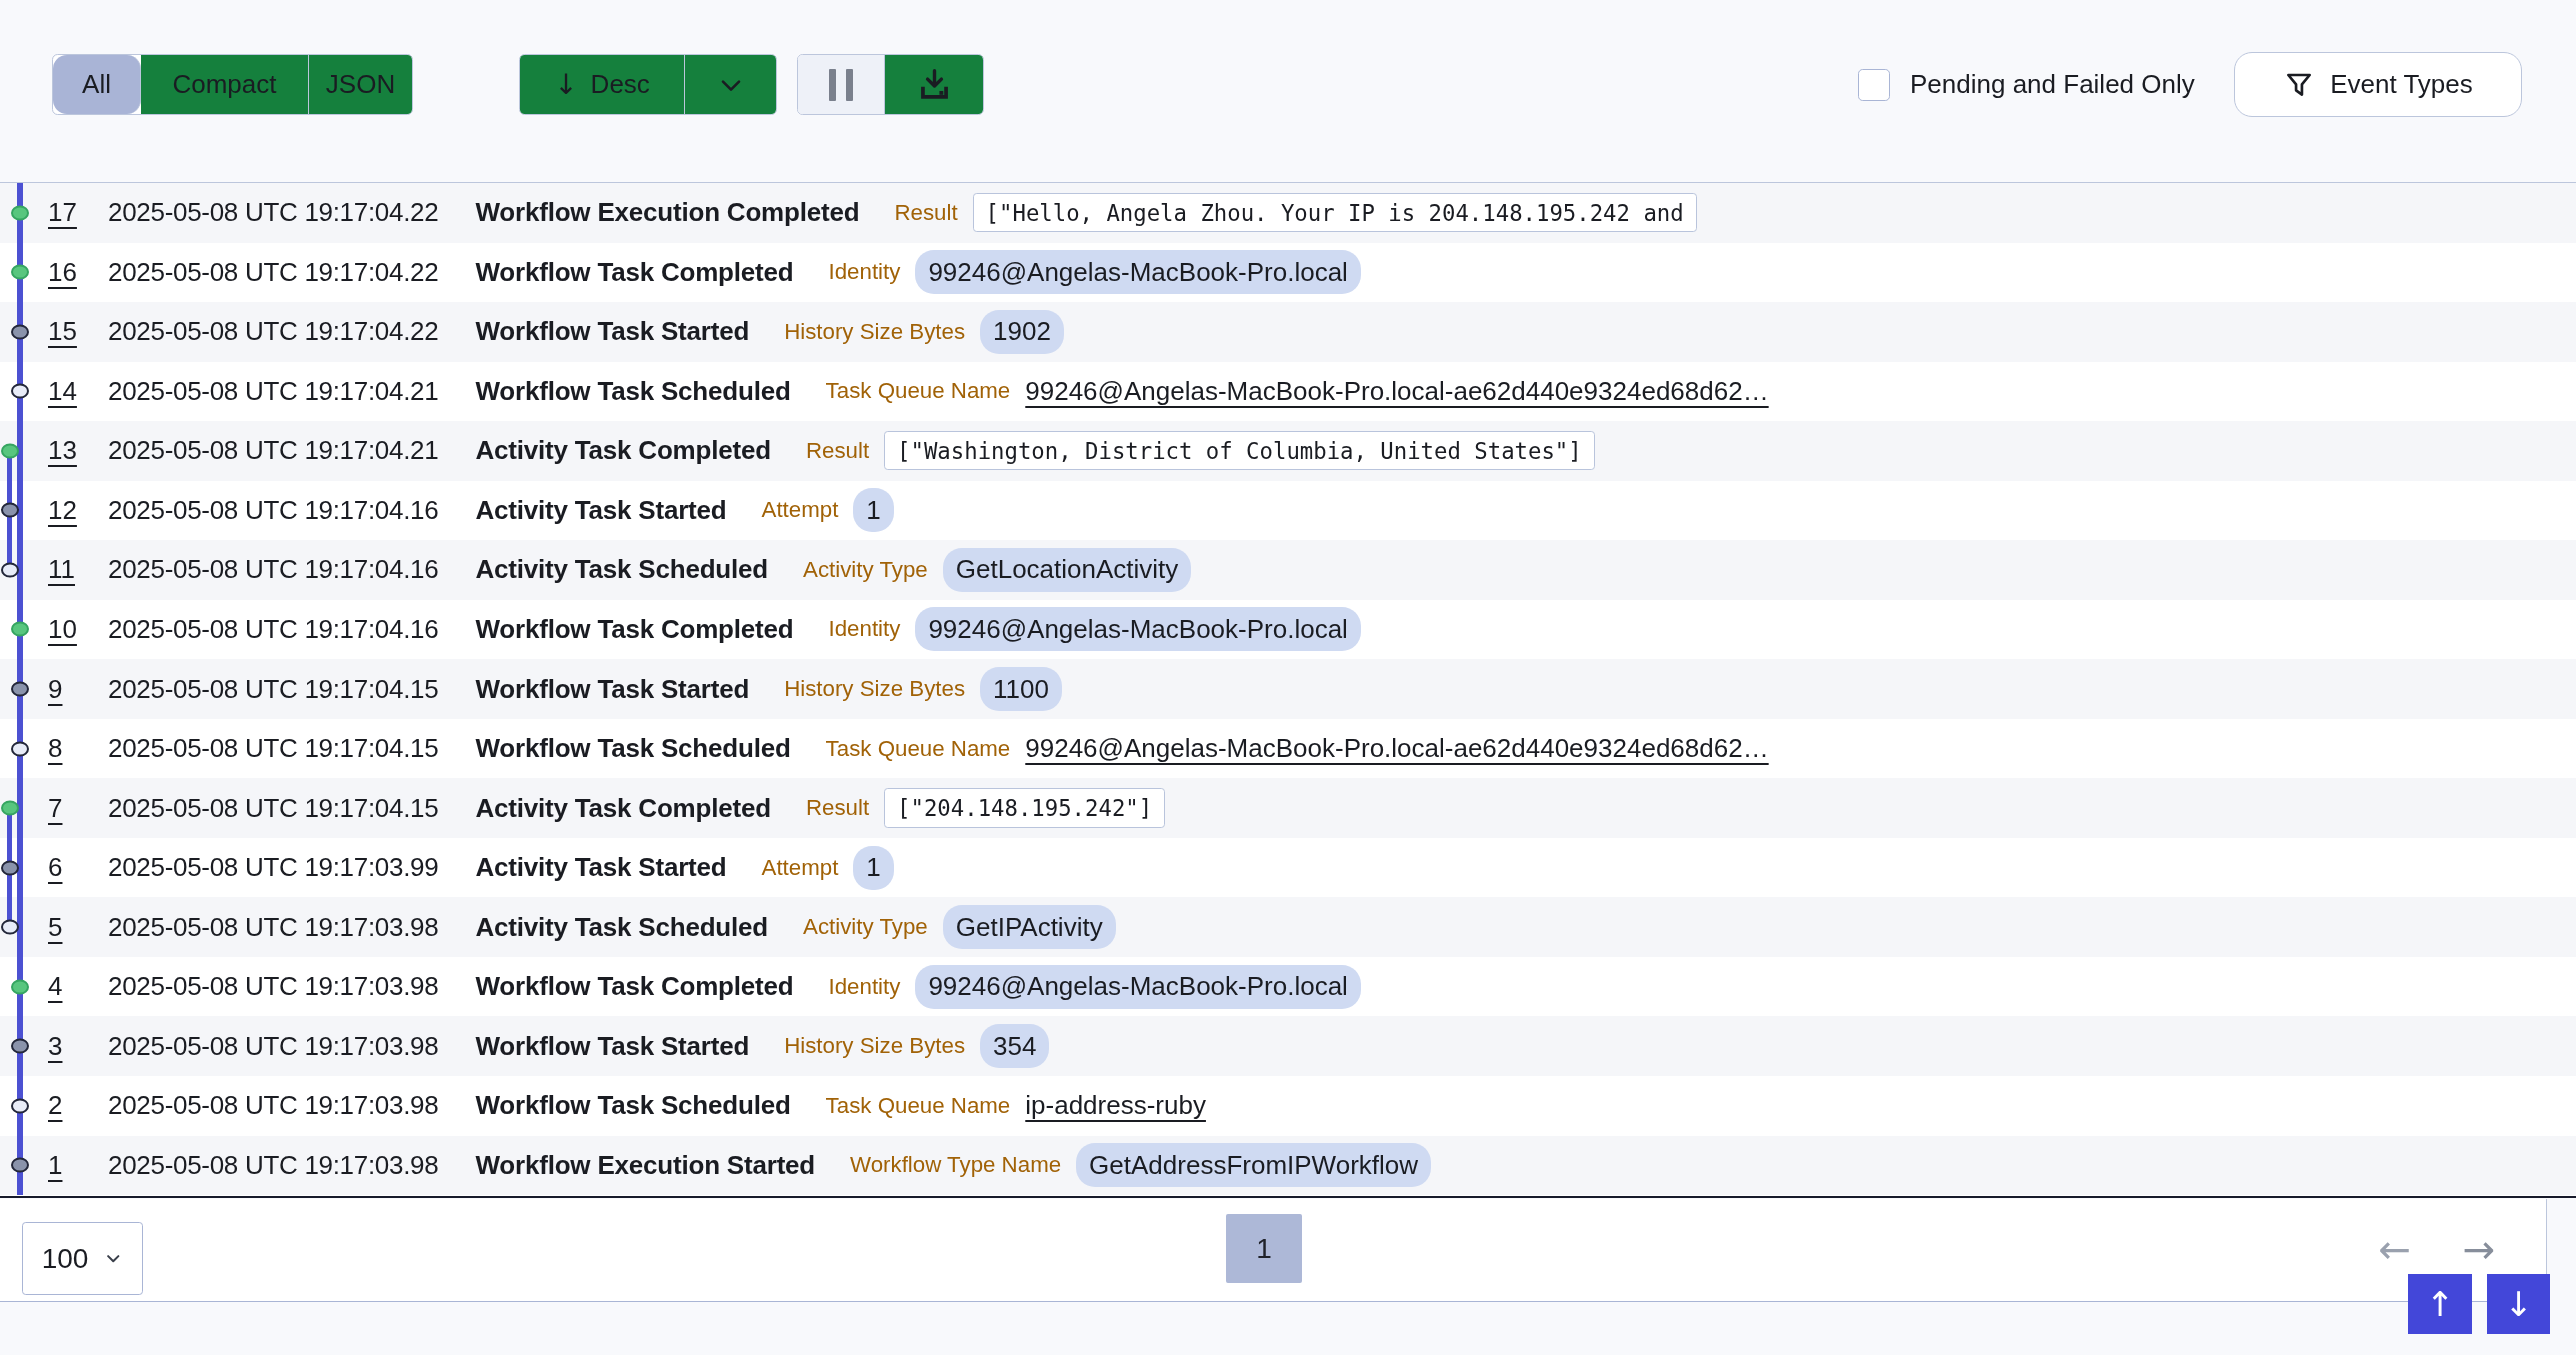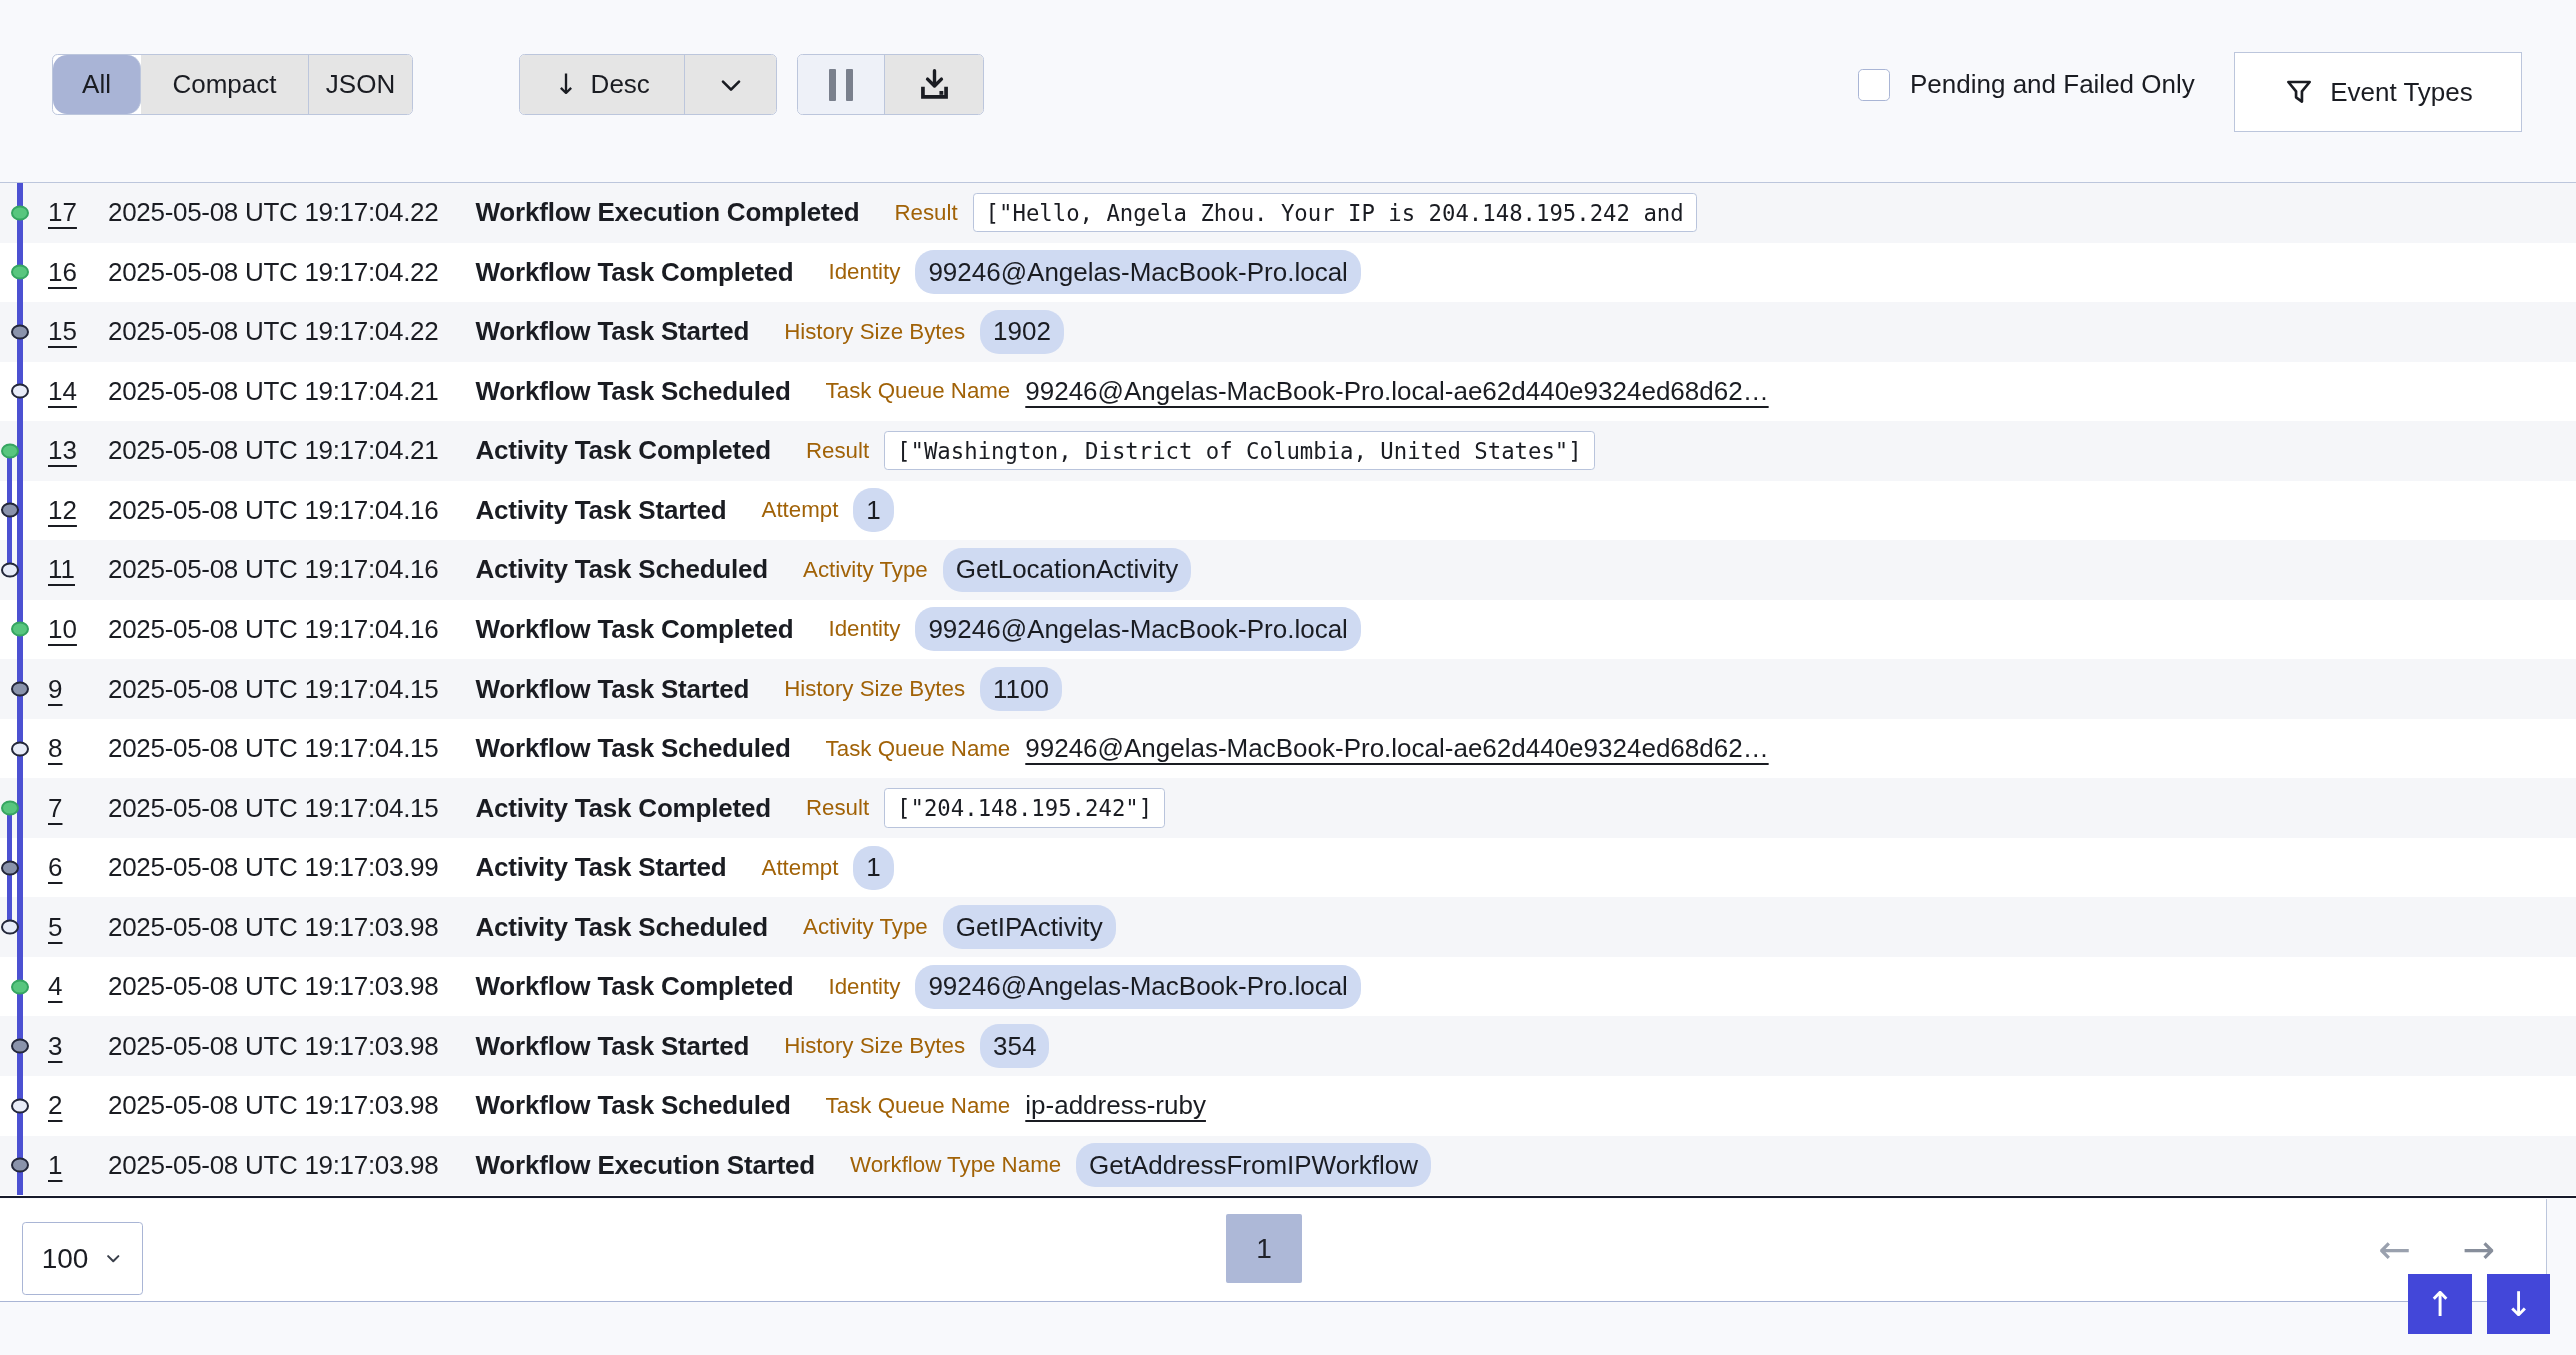--- a/index.html
+++ b/index.html
@@ -2,39 +2,39 @@
 <html style="--page-bg: #f8f9fc; --row-alt-bg: #f5f6f9; --timeline: #4c51d2; --dot-completed: #58c67e; --dot-completed-border: #35a561; --dot-started: #8a93ab; --dot-scheduled: #e8ecf8; --dot-border-dark: #23273a; --badge-bg: #cfdaf2; --selected-tab-bg: #a9b4d6; --page-button-bg: #adb8d7; --scroll-button-bg: #4347d9; --border-light: #bcc6dc; --border-mid: #a9b5d5; --dark-divider: #171a2b; --code-border: #b9c4dc; --text: #1a1c22;font-size:15px"><head>
 <meta charset="utf-8">
 <style>
   * { margin:0; padding:0; box-sizing:border-box; }
   html,body { width:2576px; height:1355px; }
   body { font-family:"Liberation Sans", sans-serif; background:var(--page-bg,#f8f9fc); color:var(--text,#1a1c22); overflow:hidden; }
   .screen { position:relative; width:2576px; height:1355px; background:var(--page-bg,#f8f9fc); overflow:hidden; }
 
   
   .btn-group { position:absolute; top:54px; height:61px; display:flex; border:1.9px solid var(--border-light,#bcc6dc); border-radius:5.6px; background:#fff; overflow:hidden; }
-  .seg { display:flex; align-items:center; justify-content:center; background:#e5e5e5; border:none; border-right:1.9px solid var(--border-light,#bcc6dc); font-family:inherit; font-size:26px; color:var(--text,#1a1c22); cursor:pointer; }
+  .seg { display:flex; align-items:center; justify-content:center; background:#15803d; border:none; border-right:1.9px solid var(--border-light,#bcc6dc); font-family:inherit; font-size:26px; color:var(--text,#1a1c22); cursor:pointer; }
   .seg:last-child { border-right:none; }
   .tabs { left:52px; }
   .tabs .seg { padding:0; }
   .tab-all { width:88px; }
   .tab-compact { width:168px; }
   .tab-json { width:103px; }
   .seg.selected { background:var(--selected-tab-bg,#a9b4d6);border-radius:14px; }
   .sortg { left:519px; }
   .sort-main { width:165px; gap:13px; }
   .sort-chev { width:91px; }
   .iog { left:797px; }
   .io-pause { width:87px; background:#eef1f8; gap:9.3px; }
   .io-down { width:98px; }
   .pause-bar { width:7.4px; height:32px; background:#7a808d; border-radius:0.9px; }
   .u-arrow { font-family:"DejaVu Sans", sans-serif; font-size:28px; line-height:1; }
   .checkbox { position:absolute; left:1858px; top:69px; width:32px; height:32px; background:#fff; border:1.9px solid var(--border-mid,#a9b5d5); border-radius:4.7px; cursor:pointer; }
   .cb-label { position:absolute; left:1910px; top:54px; height:61px; line-height:61px; font-size:26px; cursor:pointer; }
-  .event-types { position:absolute; left:2234px; top:52px; width:288px; height:80px; display:flex; align-items:center; justify-content:center; gap:15px; background:#fff; border:1.9px solid var(--border-light,#bcc6dc); border-radius:0; font-family:inherit; font-size:26px; color:var(--text,#1a1c22); cursor:pointer; }
+  .event-types { position:absolute; left:2234px; top:52px; width:288px; height:65px; display:flex; align-items:center; justify-content:center; gap:15px; background:#fff; border:1.9px solid var(--border-light,#bcc6dc); border-radius:18px; font-family:inherit; font-size:26px; color:var(--text,#1a1c22); cursor:pointer; }
 
   
   .table { position:absolute; left:0; top:182px; width:2576px; height:1016px; background:#fff; border-top:1.9px solid var(--border-light,#bcc6dc); border-bottom:2.8px solid var(--dark-divider,#171a2b); }
   .rows { position:relative; width:100%; height:1012px; display:flex; flex-direction:column; }
   .timeline-main { position:absolute; left:17px; top:0; bottom:0; width:5.6px; background:var(--timeline,#4c51d2); z-index:2; }
   .branch-line { position:absolute; left:7.4px; width:4.7px; background:var(--timeline,#4c51d2); z-index:1; }
   .row { position:relative; flex:1; display:flex; align-items:center; padding-left:48px; background:#fff; }
   .row.alt { background:var(--row-alt-bg,#f5f6f9); }
   .marker { position:absolute; left:11.2px; top:50%; transform:translateY(-50%); width:17.7px; height:15px; border-radius:50%; z-index:3; }
   .marker.branch { left:0.9px; }

